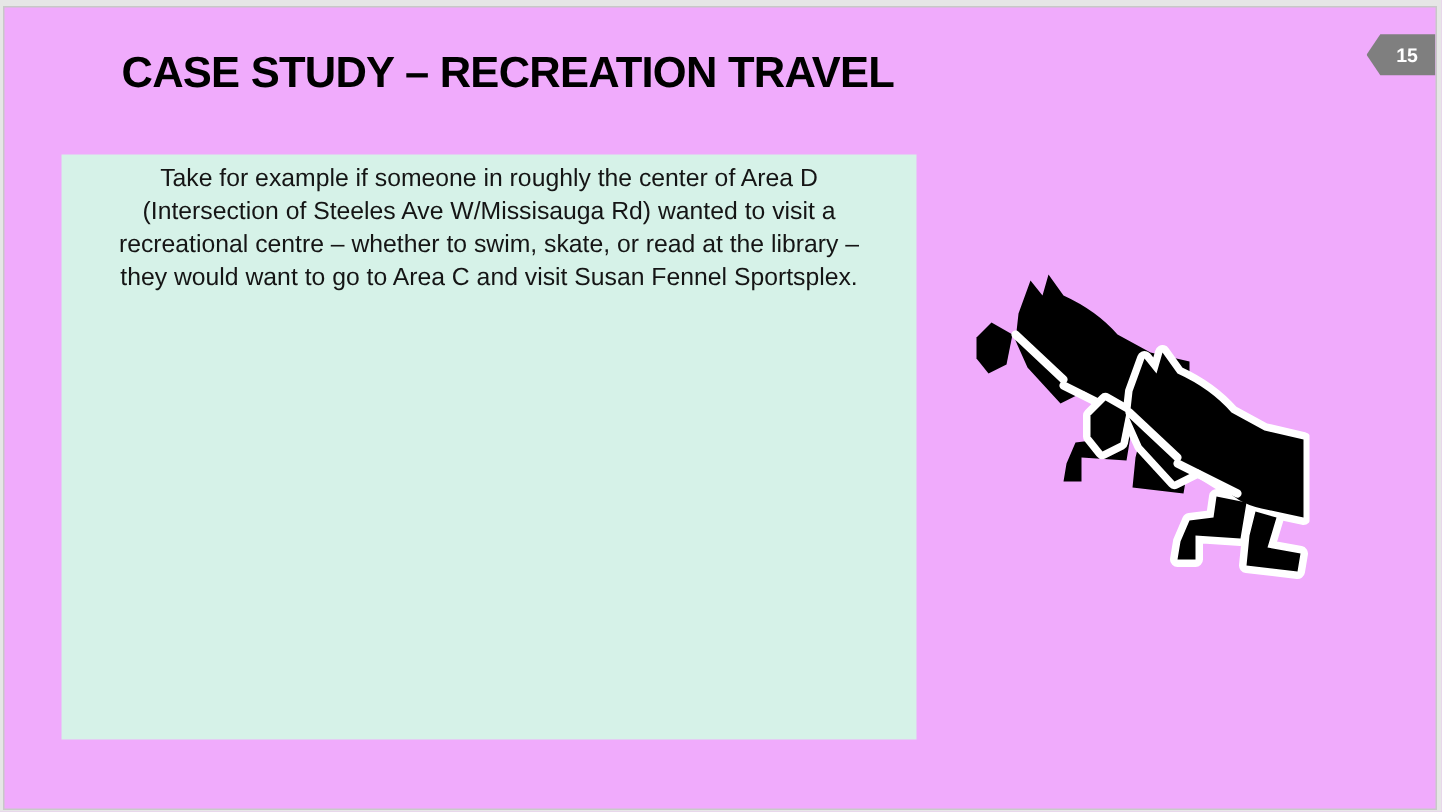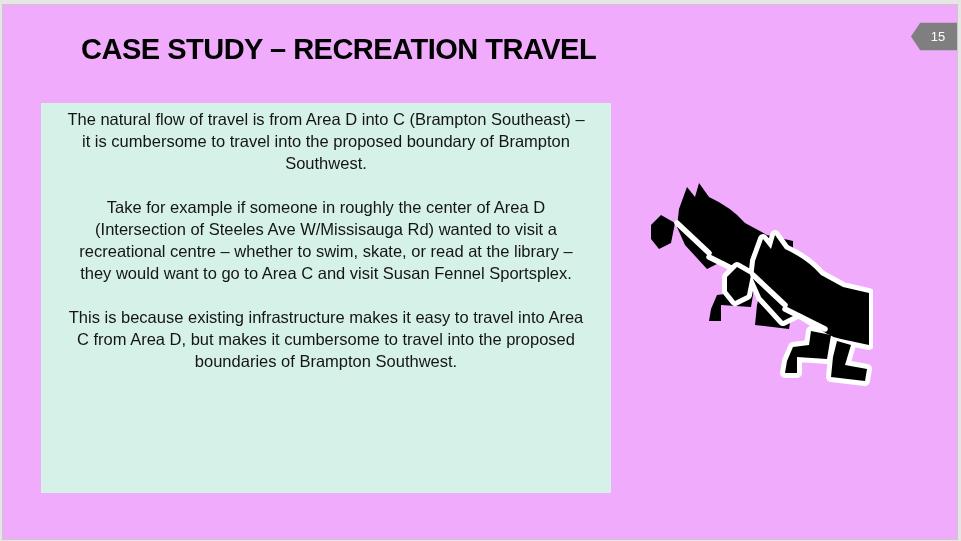--- a/index.html
+++ b/index.html
@@ -39,21 +39,21 @@
     height: 31px;
     background: var(--badge-bg, #7f7f7f);
     clip-path: polygon(0 50%, 20% 6%, 100% 6%, 100% 94%, 20% 94%);
     display: flex;
     align-items: center;
     justify-content: center;
   }
   .page-badge span {
     color: var(--badge-text, #ffffff);
     font-size: 13px;
-    font-weight: 400;
+    font-weight: 700;
     padding-left: 8px;
   }
   .text-box {
     position: absolute;
     left: 38px;
     top: 98px;
     width: 570px;
     height: 390px;
     box-sizing: border-box;
     background: var(--box-bg, #d6f2e8);
@@ -82,23 +82,21 @@
 
 <div class="slide">
 
   <h1 class="page-title">CASE STUDY – RECREATION TRAVEL</h1>
 
   <div class="page-badge">
     <span>15</span>
   </div>
 
   <div class="text-box">
-    <p>The natural flow of travel is from Area D into C (Brampton Southeast) – it is cumbersome to travel into the proposed boundary of Brampton Southwest.</p>
     <p>Take for example if someone in roughly the center of Area D (Intersection of Steeles Ave W/Missisauga Rd) wanted to visit a recreational centre – whether to swim, skate, or read at the library – they would want to go to Area C and visit Susan Fennel Sportsplex.</p>
-    <p>This is because existing infrastructure makes it easy to travel into Area C from Area D, but makes it cumbersome to travel into the proposed boundaries of Brampton Southwest.</p>
   </div>
 
   <svg class="clipart" viewBox="0 0 224 214" xmlns="http://www.w3.org/2000/svg" aria-hidden="true">
     <defs>
       <g id="horse-body">
 
         <path d="M10,34 L24,42 L20,62 L8,68 L0,58 L0,44 Z"></path>
 
         <path d="M28,28 L36,6 L44,16 L48,2 L58,16 Q80,26 94,42 L116,54 L142,60 L142,112 L114,106 Q96,102 88,90 L72,80 L56,88 L34,64 L26,46 Z"></path>
 

